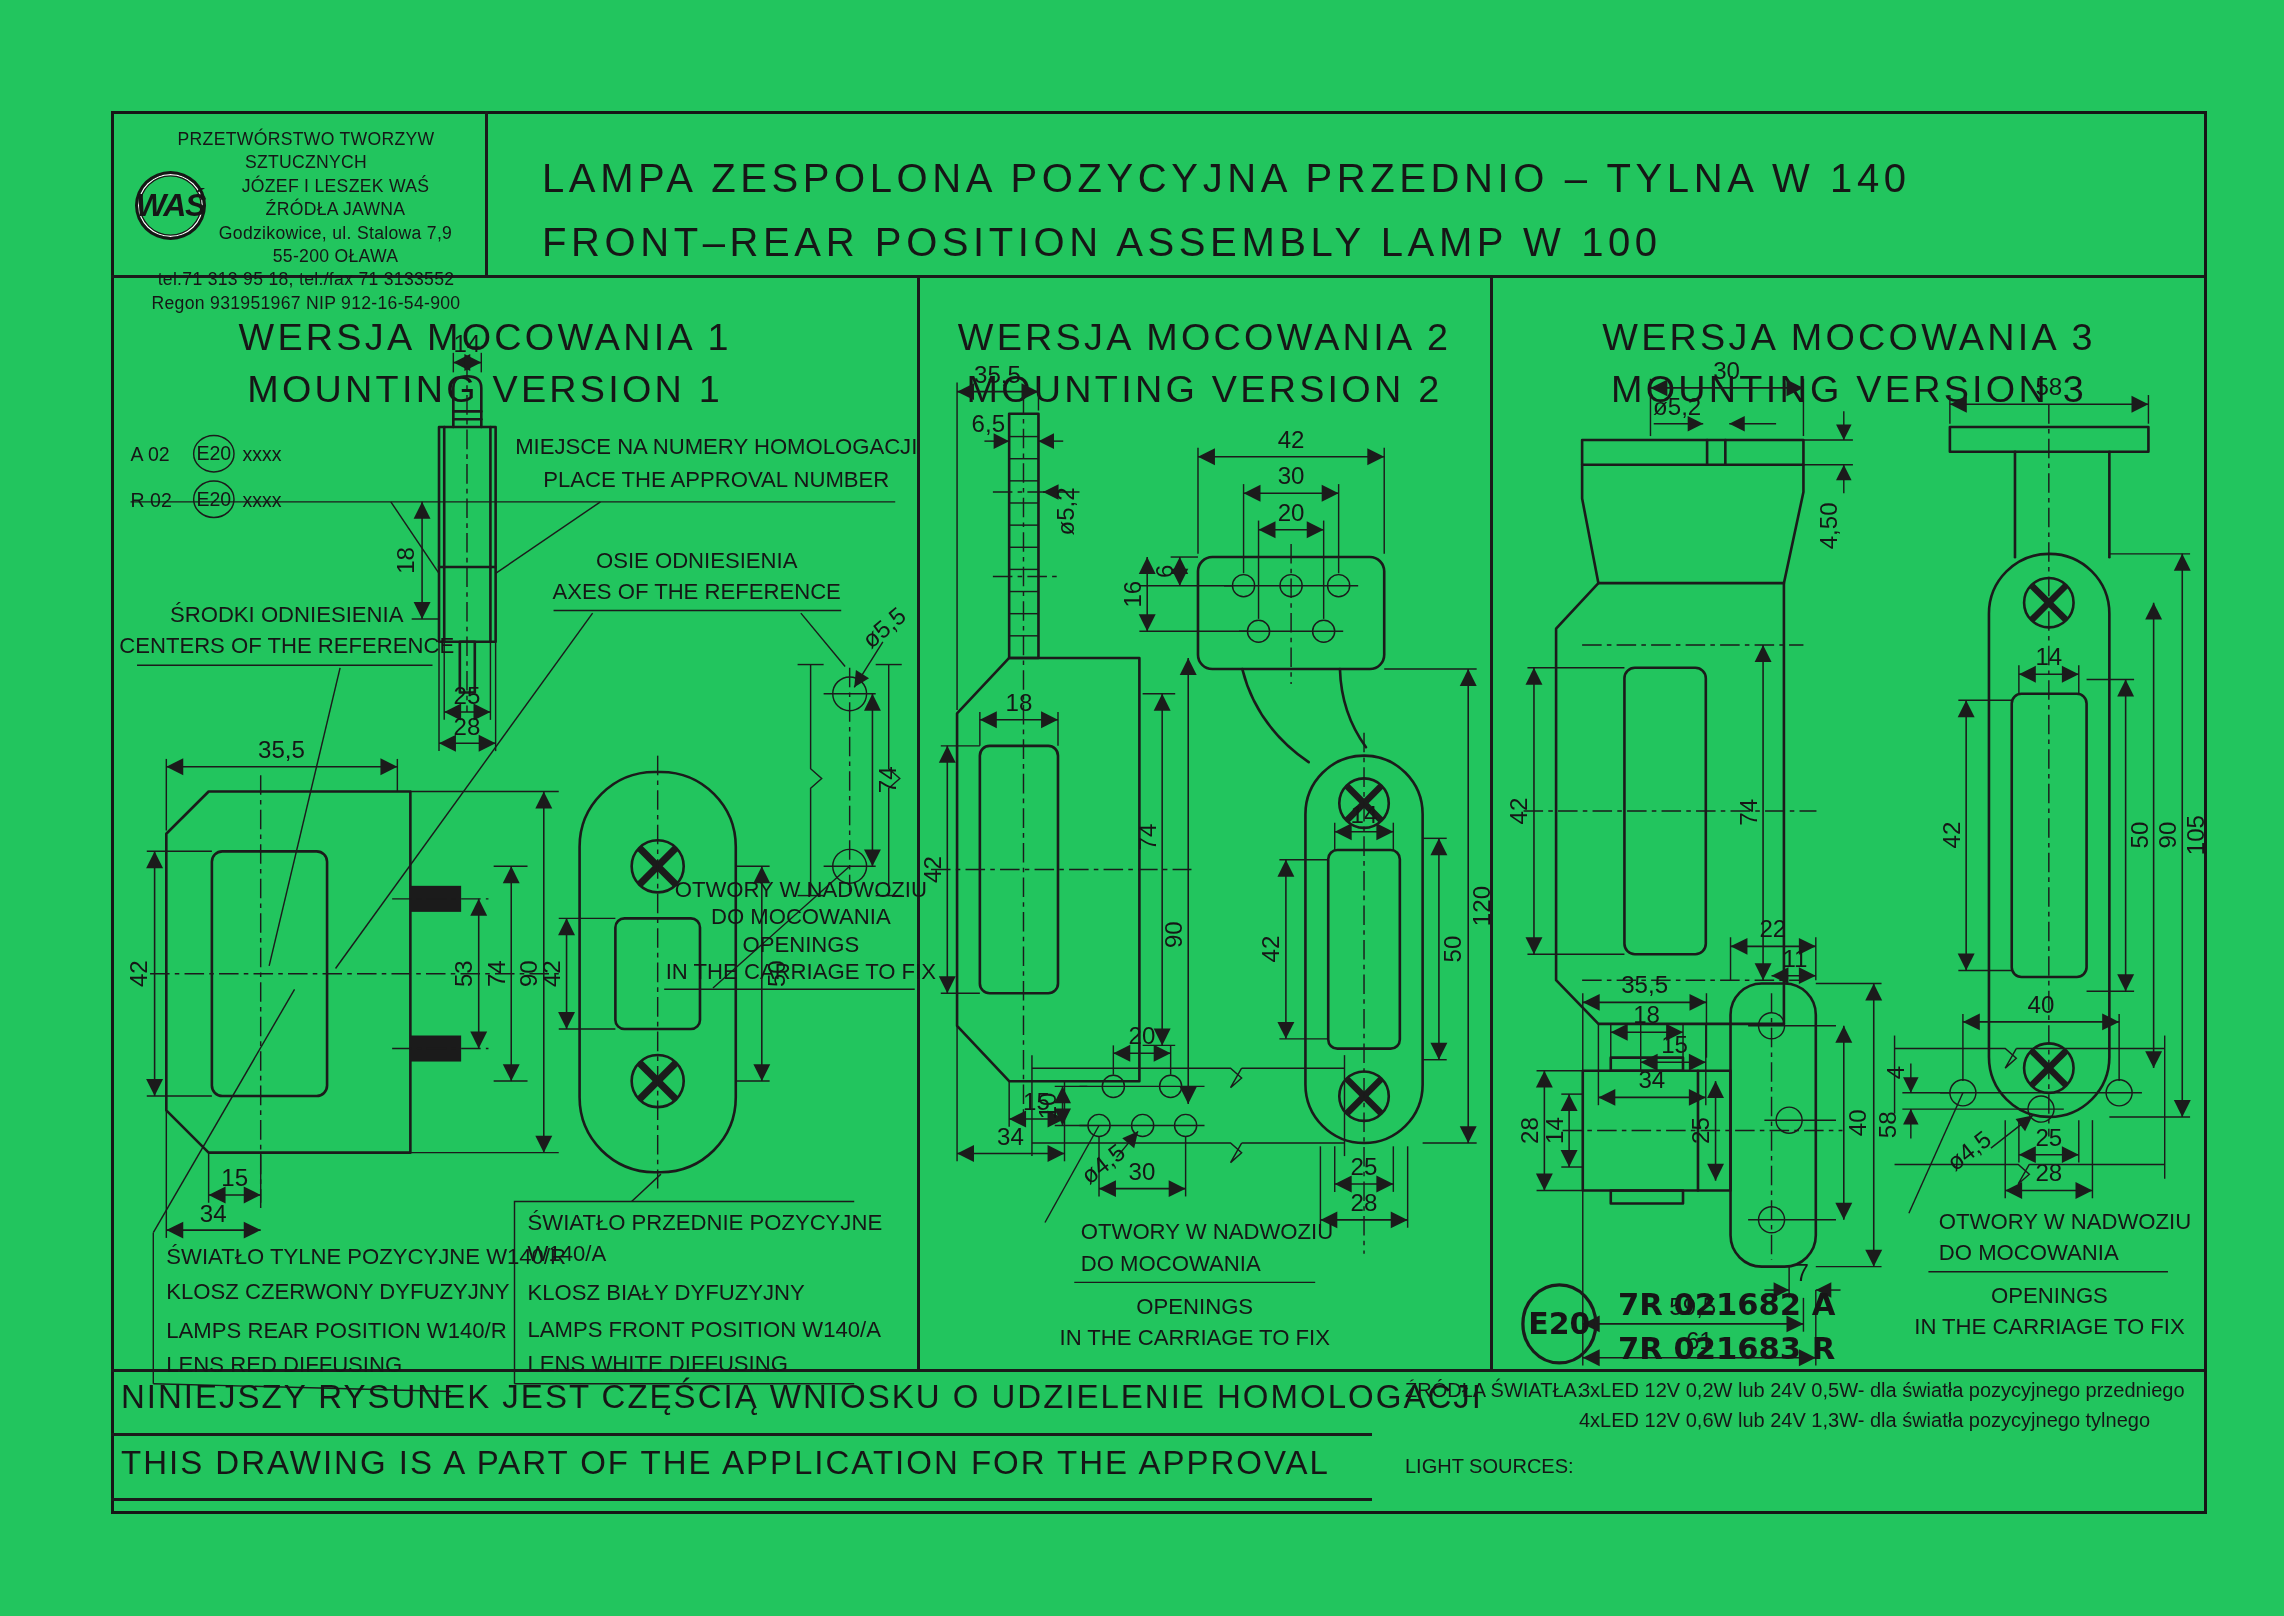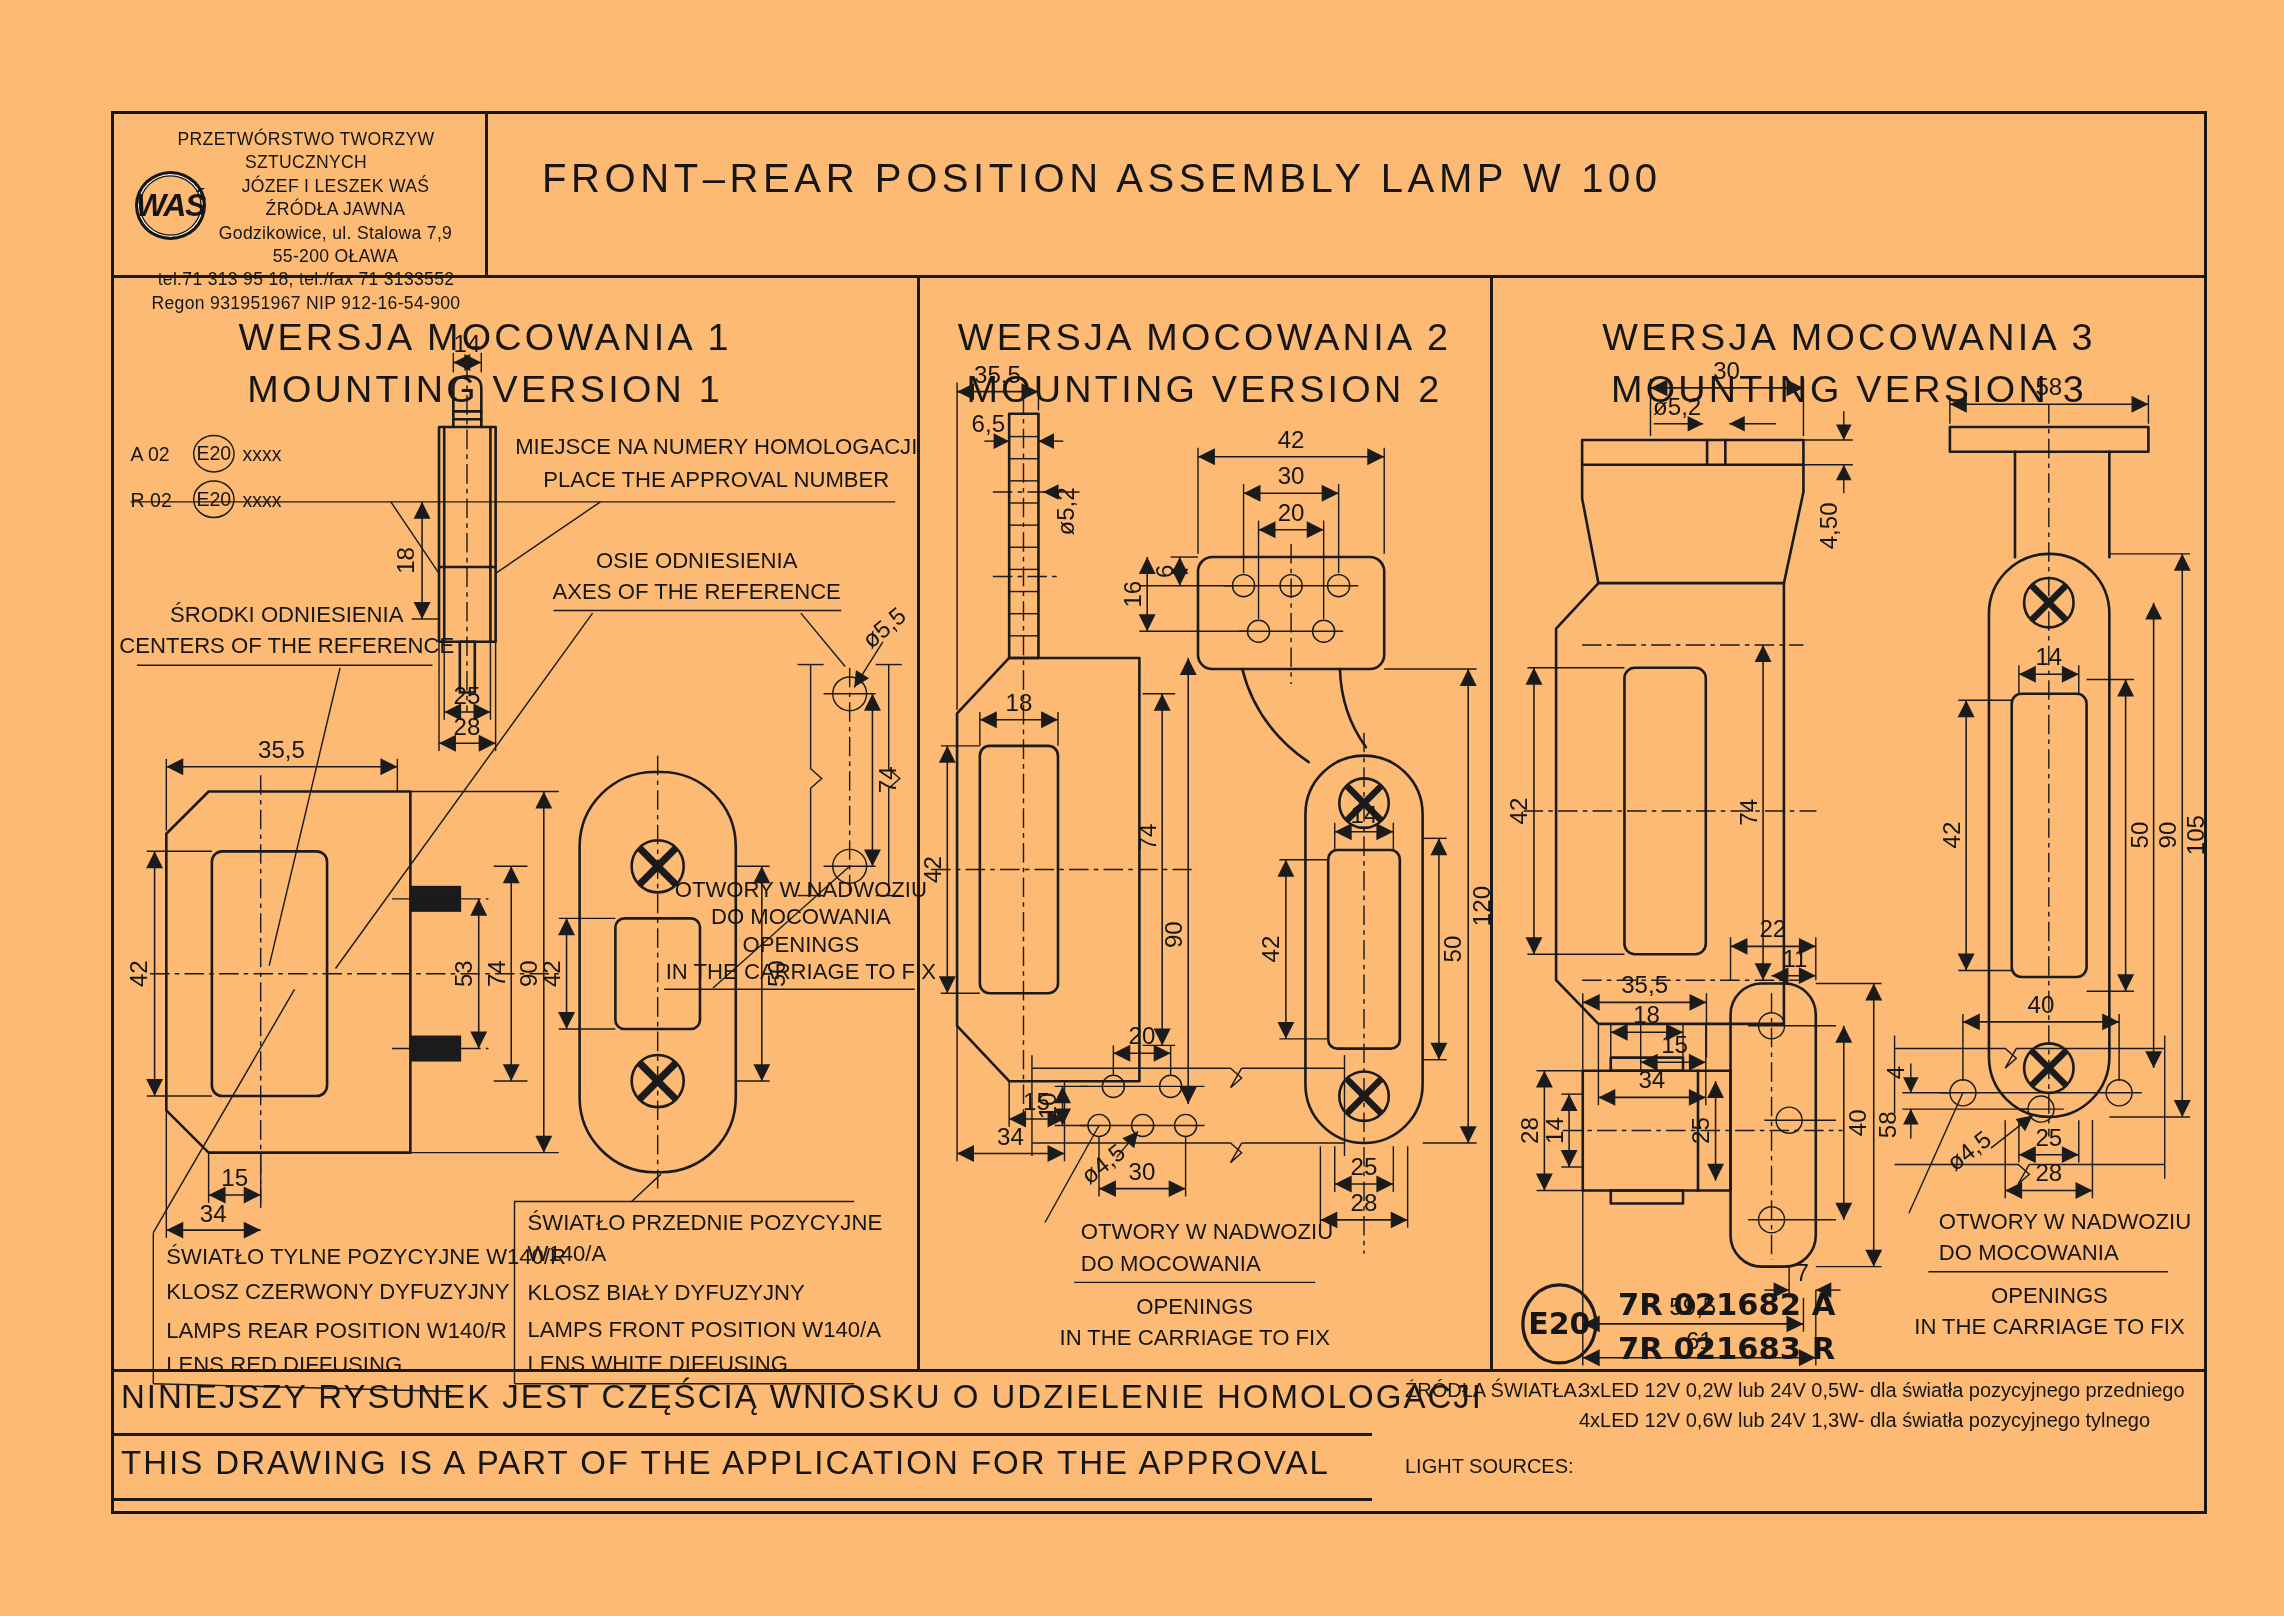--- a/index.html
+++ b/index.html
@@ -1,16 +1,16 @@
 <!DOCTYPE html>
 <html style="font-size:10.4px"><head>
 <meta charset="utf-8">
 <style>
   html,body{margin:0;padding:0;background:#e9e9e7;}
-  #sheet{position:relative;width:2284px;height:1616px;background:#fdba74;font-family:"Liberation Sans",sans-serif;color:#161616;overflow:hidden;}
+  #sheet{position:relative;width:2284px;height:1616px;background:#22c55e;font-family:"Liberation Sans",sans-serif;color:#161616;overflow:hidden;}
   .abs{position:absolute;}
   .line{position:absolute;background:#1b1b1b;}
   #border{position:absolute;left:111px;top:111px;width:2090px;height:1397px;border:3.3px solid #161616;}
   
   #company{left:127px;top:128px;width:358px;text-align:center;font-size:17.6px;line-height:23.4px;letter-spacing:0.3px;}
   #logo{left:135px;top:171px;width:65px;height:63px;border:3.3px solid #161616;border-radius:50%;box-shadow:0 0 0 1.3px #fdfdfb inset, 0 0 0 2.6px #161616 inset;display:flex;align-items:center;justify-content:center;font-weight:bold;font-style:italic;font-size:32px;letter-spacing:-1.3px;}
   
   #title{left:542px;top:146px;font-size:40px;letter-spacing:4.6px;line-height:64px;white-space:nowrap;}
   
   .rule{position:absolute;height:2.6px;background:#1b1b1b;}
@@ -52,20 +52,21 @@
     <div style="padding-left:59px;">JÓZEF I LESZEK WAŚ</div>
     <div style="padding-left:59px;">ŹRÓDŁA JAWNA</div>
     <div style="padding-left:59px;">Godzikowice, ul. Stalowa 7,9</div>
     <div style="padding-left:59px;">55-200 OŁAWA</div>
     <div>tel.71 313 95 18, tel./fax 71 3133552</div>
     <div>Regon 931951967 NIP 912-16-54-900</div>
   </div>
   <div class="abs" id="logo">WAŚ</div>
 
   <div class="abs" id="title">
+    <div>LAMPA ZESPOLONA POZYCYJNA PRZEDNIO – TYLNA W 140</div>
     <div>FRONT–REAR POSITION ASSEMBLY LAMP W 100</div>
   </div>
 
   <svg class="abs" style="left:111px;top:277px;" width="807" height="1094" viewBox="0 0 1240 1680">
     <defs>
         <marker id="a1" viewBox="0 0 12 12" refX="11" refY="6" markerWidth="13" markerHeight="13" orient="auto-start-reverse">
           <path d="M1,1 L11,6 L1,11 Z" fill="#1b1b1b"></path>
         </marker>
       </defs>
     <text class="hdr" x="575" y="112">WERSJA MOCOWANIA 1</text>

